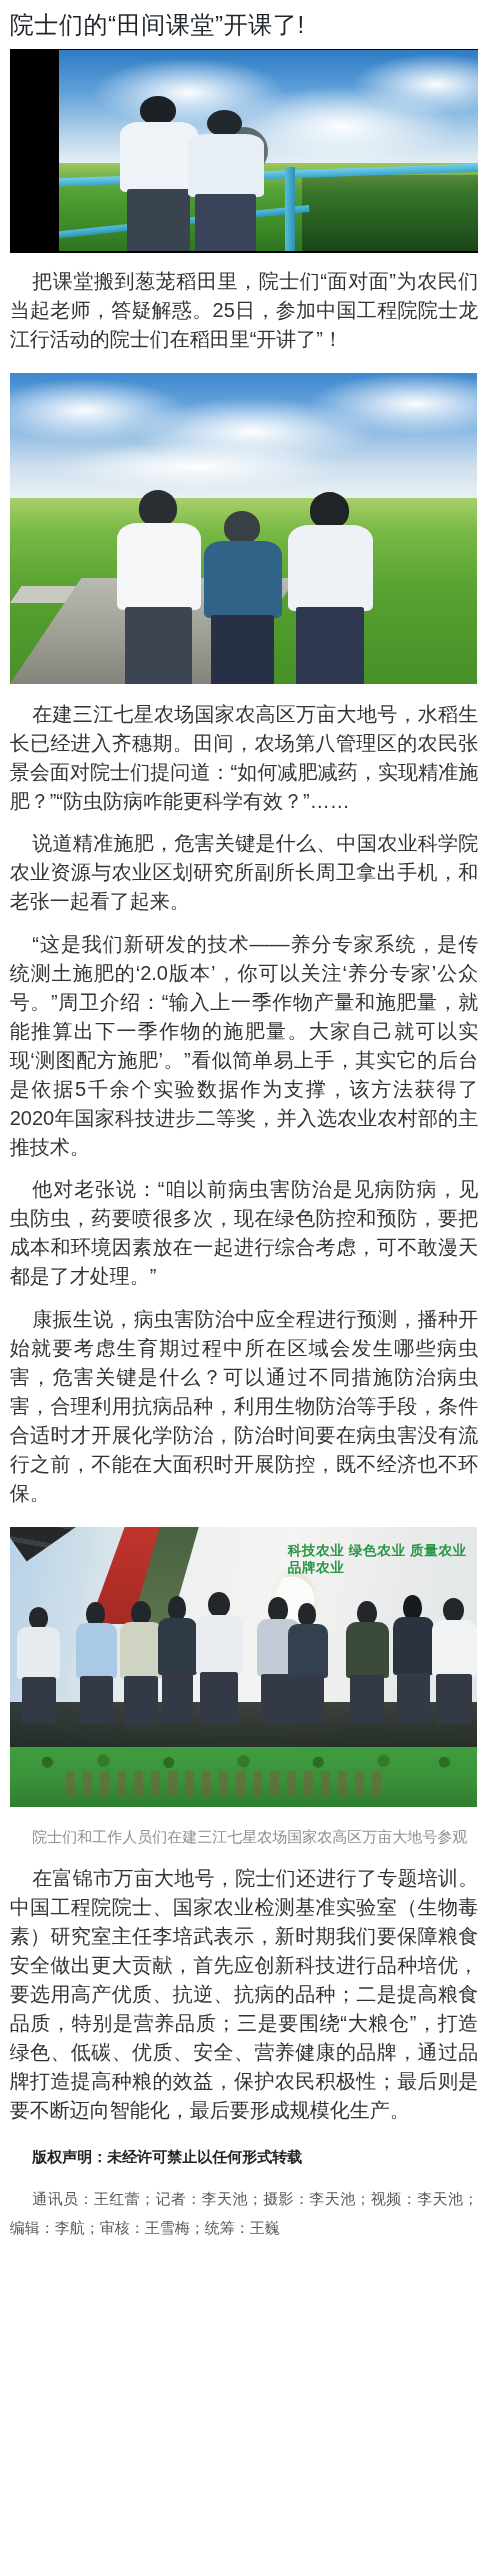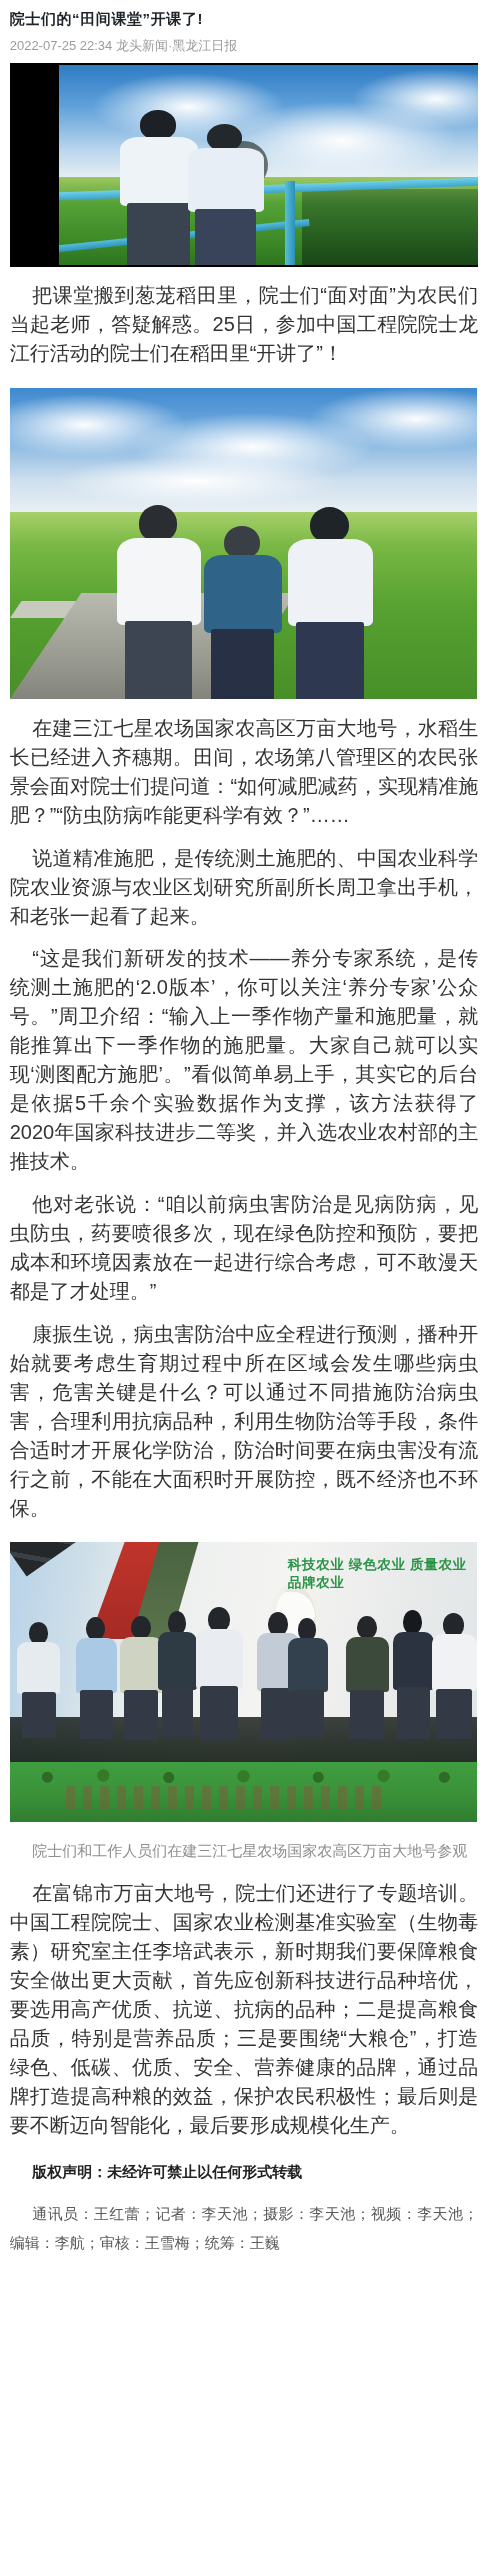--- a/index.html
+++ b/index.html
@@ -7,21 +7,21 @@
     --caption-gray:#8e8e8e;
     --meta-gray:#9c9c9c;
     --title-black:#1e242a;
     --credits-gray:#595959;
     --slogan-green:#2a9447;
     --rail-blue:#45b7dc;
   }
   html,body{margin:0;padding:0;background:#ffffff;}
   body{width:488px;font-family:"Liberation Sans","DejaVu Sans",sans-serif;}
   .page{padding:5.2px 9.7px 11.6px 9.7px;}
-  h1.title{font-size:15px;line-height:1.32;font-weight:bold;color:var(--title-black);margin:3.9px 0 7.8px 0;letter-spacing:0.6px;}
+  h1.title{font-size:24px;line-height:1.32;font-weight:normal;color:var(--title-black);margin:3.9px 0 7.8px 0;letter-spacing:0.6px;}
   .meta{font-size:13px;color:var(--meta-gray);margin:0 0 8.4px 0;}
   
   .video{position:relative;height:204px;background:#000;overflow:hidden;margin:0 0 14.2px 0;}
   .vp-photo{position:absolute;left:49px;top:1.9px;right:0.6px;bottom:1.9px;overflow:hidden;}
   .vp-sky{position:absolute;left:0;top:0;right:0;height:57%;background:linear-gradient(180deg,#2f7cc4 0%,#5d9fd9 35%,#bad6ec 75%,#e8f0f4 100%);}
   .vp-field{position:absolute;left:0;bottom:0;right:0;height:44%;background:linear-gradient(180deg,#9dc75f 0%,#55a238 30%,#3e8b28 70%,#2f7420 100%);}
   .cloud{position:absolute;background:radial-gradient(closest-side,rgba(255,255,255,0.98),rgba(255,255,255,0));border-radius:50%;}
   .vp-rail{position:absolute;left:0;right:0;top:60%;height:7.8px;background:linear-gradient(180deg,#6fd0ea,#3da4cc);transform:rotate(-2deg);}
   .vp-rail2{position:absolute;left:-4%;right:40%;top:84%;height:6.5px;background:linear-gradient(180deg,#58bcd9,#2f93b8);transform:rotate(-6deg);}
   .vp-post{position:absolute;left:54%;top:58%;bottom:0;width:10.4px;background:linear-gradient(90deg,#57c0de,#2d8fb4);}
@@ -58,21 +58,20 @@
   p.copyright{font-size:15px;line-height:29px;color:#222222;font-weight:bold;text-indent:22.6px;margin:17px 0 13px 0;}
   p.credits{font-size:15px;line-height:29px;color:var(--credits-gray);text-indent:22.6px;margin:0;text-align:justify;}
 </style>
 </head>
 <body>
 
 <div class="page">
 
   <h1 class="title">院士们的“田间课堂”开课了!</h1>
 
-  <div class="meta">2022-07-25 22:34 龙头新闻·黑龙江日报</div>
 
   <div class="video">
     <div class="vp-photo">
       <div class="vp-sky"></div>
       <div class="cloud" style="left:8%;top:4%;width:46%;height:34%;"></div>
       <div class="cloud" style="left:40%;top:18%;width:55%;height:40%;"></div>
       <div class="cloud" style="left:70%;top:2%;width:40%;height:30%;"></div>
       <div class="vp-field"></div>
       <div class="vp-glass"></div>
       <div class="vp-rail"></div>
@@ -123,21 +122,21 @@
             <i style="background:#1f2429"></i>
             <b style="background:#eef2f6"></b>
             <u style="background:#2e3850"></u>
           </div>
         </div>
     </div>
   </figure>
 
 
   <p class="body">在建三江七星农场国家农高区万亩大地号，水稻生长已经进入齐穗期。田间，农场第八管理区的农民张景会面对院士们提问道：“如何减肥减药，实现精准施肥？”“防虫防病咋能更科学有效？”……</p>
-  <p class="body">说道精准施肥，是传统测土施肥的、中国农业科学院农业资源与农业区划研究所副所长周卫拿出手机，和老张一起看了起来。</p>
+  <p class="body">说道精准施肥，危害关键是什么、中国农业科学院农业资源与农业区划研究所副所长周卫拿出手机，和老张一起看了起来。</p>
   <p class="body">“这是我们新研发的技术——养分专家系统，是传统测土施肥的‘2.0版本’，你可以关注‘养分专家’公众号。”周卫介绍：“输入上一季作物产量和施肥量，就能推算出下一季作物的施肥量。大家自己就可以实现‘测图配方施肥’。”看似简单易上手，其实它的后台是依据5千余个实验数据作为支撑，该方法获得了2020年国家科技进步二等奖，并入选农业农村部的主推技术。</p>
   <p class="body">他对老张说：“咱以前病虫害防治是见病防病，见虫防虫，药要喷很多次，现在绿色防控和预防，要把成本和环境因素放在一起进行综合考虑，可不敢漫天都是了才处理。”</p>
   <p class="body">康振生说，病虫害防治中应全程进行预测，播种开始就要考虑生育期过程中所在区域会发生哪些病虫害，危害关键是什么？可以通过不同措施防治病虫害，合理利用抗病品种，利用生物防治等手段，条件合适时才开展化学防治，防治时间要在病虫害没有流行之前，不能在大面积时开展防控，既不经济也不环保。</p>
 
   <figure>
     <div class="imgbox img2">
       <div class="i2-esc"></div>
       <div class="i2-red"></div>
       <div class="i2-green-wall"></div>
       <div class="i2-gear"></div>

